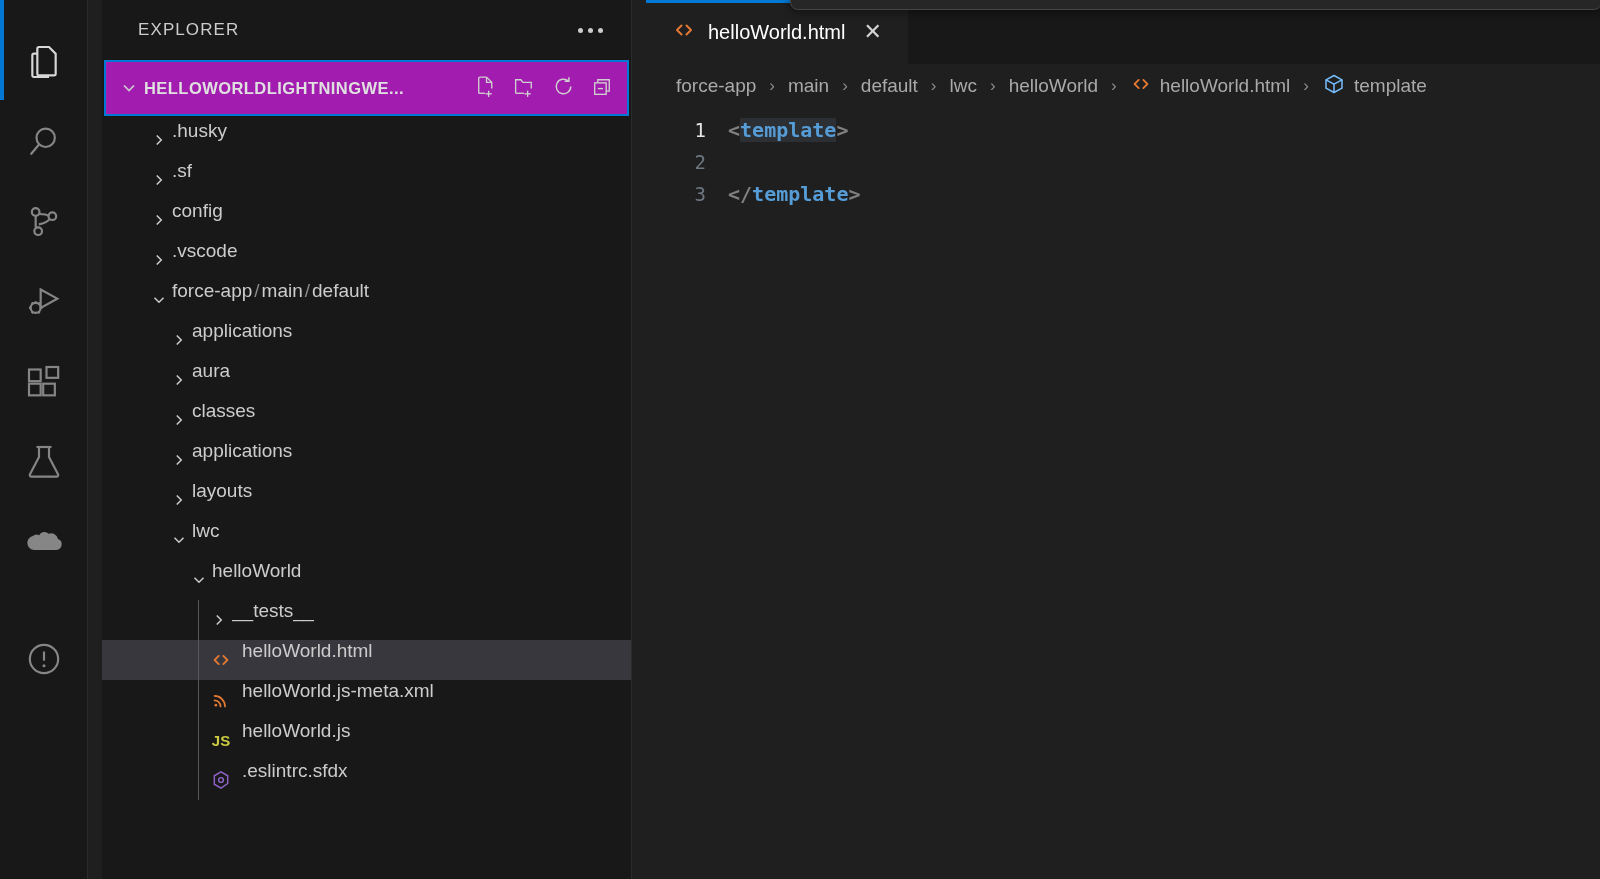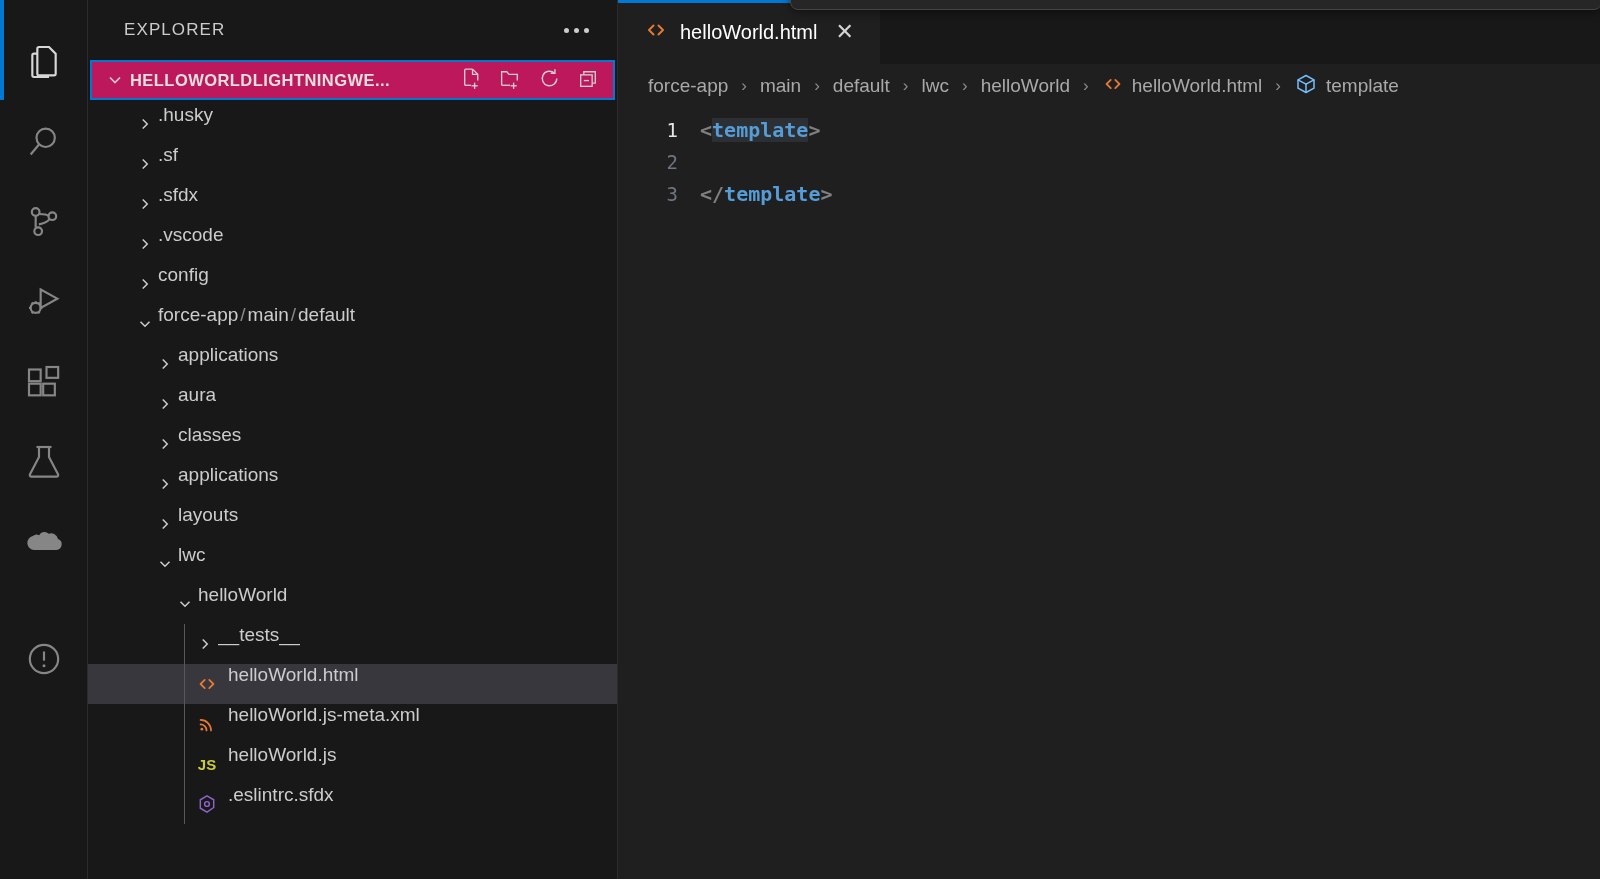--- a/index.html
+++ b/index.html
@@ -8,20 +8,21 @@
     overflow: hidden;
     background: #1f1f1f;
     font-family: "Liberation Sans", sans-serif;
     -webkit-font-smoothing: antialiased;
   }
   #app {
     position: relative;
     width: 1600px; height: 879px;
     display: flex;
     background: #1f1f1f;
+    gap: 14px;
   }
 
   
   .quickinput-remnant {
     position: absolute;
     left: 790px; top: -34px;
     width: 810px; height: 42px;
     background: #262626;
     border: 1px solid #454545;
     border-radius: 8px;
@@ -91,27 +92,27 @@
     display: flex; gap: 5px; align-items: center;
     padding: 8px 6px;
   }
   .more-dots i {
     width: 5px; height: 5px; border-radius: 50%;
     background: #cccccc; display: block;
   }
 
   
   .root-row {
-    height: 40px;
+    height: 56px;
     margin: 0 2px;
     display: flex;
     align-items: center;
     border: 2px solid #0078d4;
     box-sizing: border-box;
-    background: #be185d;
+    background: #a21caf;
     padding-left: 8px;
     position: relative;
   }
   .root-chevron { width: 30px; display: flex; justify-content: center; color: #cccccc; }
   .root-label {
     font-size: 16.5px;
     font-weight: 700;
     letter-spacing: .45px;
     color: #e0e0e0;
     white-space: nowrap;
@@ -396,39 +397,30 @@
           </div>
           <div class="label">.sf</div>
         </div>
         <div class="row">
           <div style="width: 44px; min-width: 44px;"></div>
           <div class="chev">
             <svg width="18" height="18" viewBox="0 0 16 16" fill="none" stroke="currentColor" stroke-width="1.35">
               <path d="M6 4l4 4-4 4"></path>
             </svg>
           </div>
-          <div class="label">.sfdx</div>
+          <div class="label">config</div>
         </div>
         <div class="row">
           <div style="width: 44px; min-width: 44px;"></div>
           <div class="chev">
             <svg width="18" height="18" viewBox="0 0 16 16" fill="none" stroke="currentColor" stroke-width="1.35">
               <path d="M6 4l4 4-4 4"></path>
             </svg>
           </div>
           <div class="label">.vscode</div>
-        </div>
-        <div class="row">
-          <div style="width: 44px; min-width: 44px;"></div>
-          <div class="chev">
-            <svg width="18" height="18" viewBox="0 0 16 16" fill="none" stroke="currentColor" stroke-width="1.35">
-              <path d="M6 4l4 4-4 4"></path>
-            </svg>
-          </div>
-          <div class="label">config</div>
         </div>
         <div class="row">
           <div style="width: 44px; min-width: 44px;"></div>
           <div class="chev">
             <svg width="18" height="18" viewBox="0 0 16 16" fill="none" stroke="currentColor" stroke-width="1.35">
               <path d="M4 6l4 4 4-4"></path>
             </svg>
           </div>
           <div class="label">force-app<span class="dim">/</span>main<span class="dim">/</span>default</div>
         </div>

